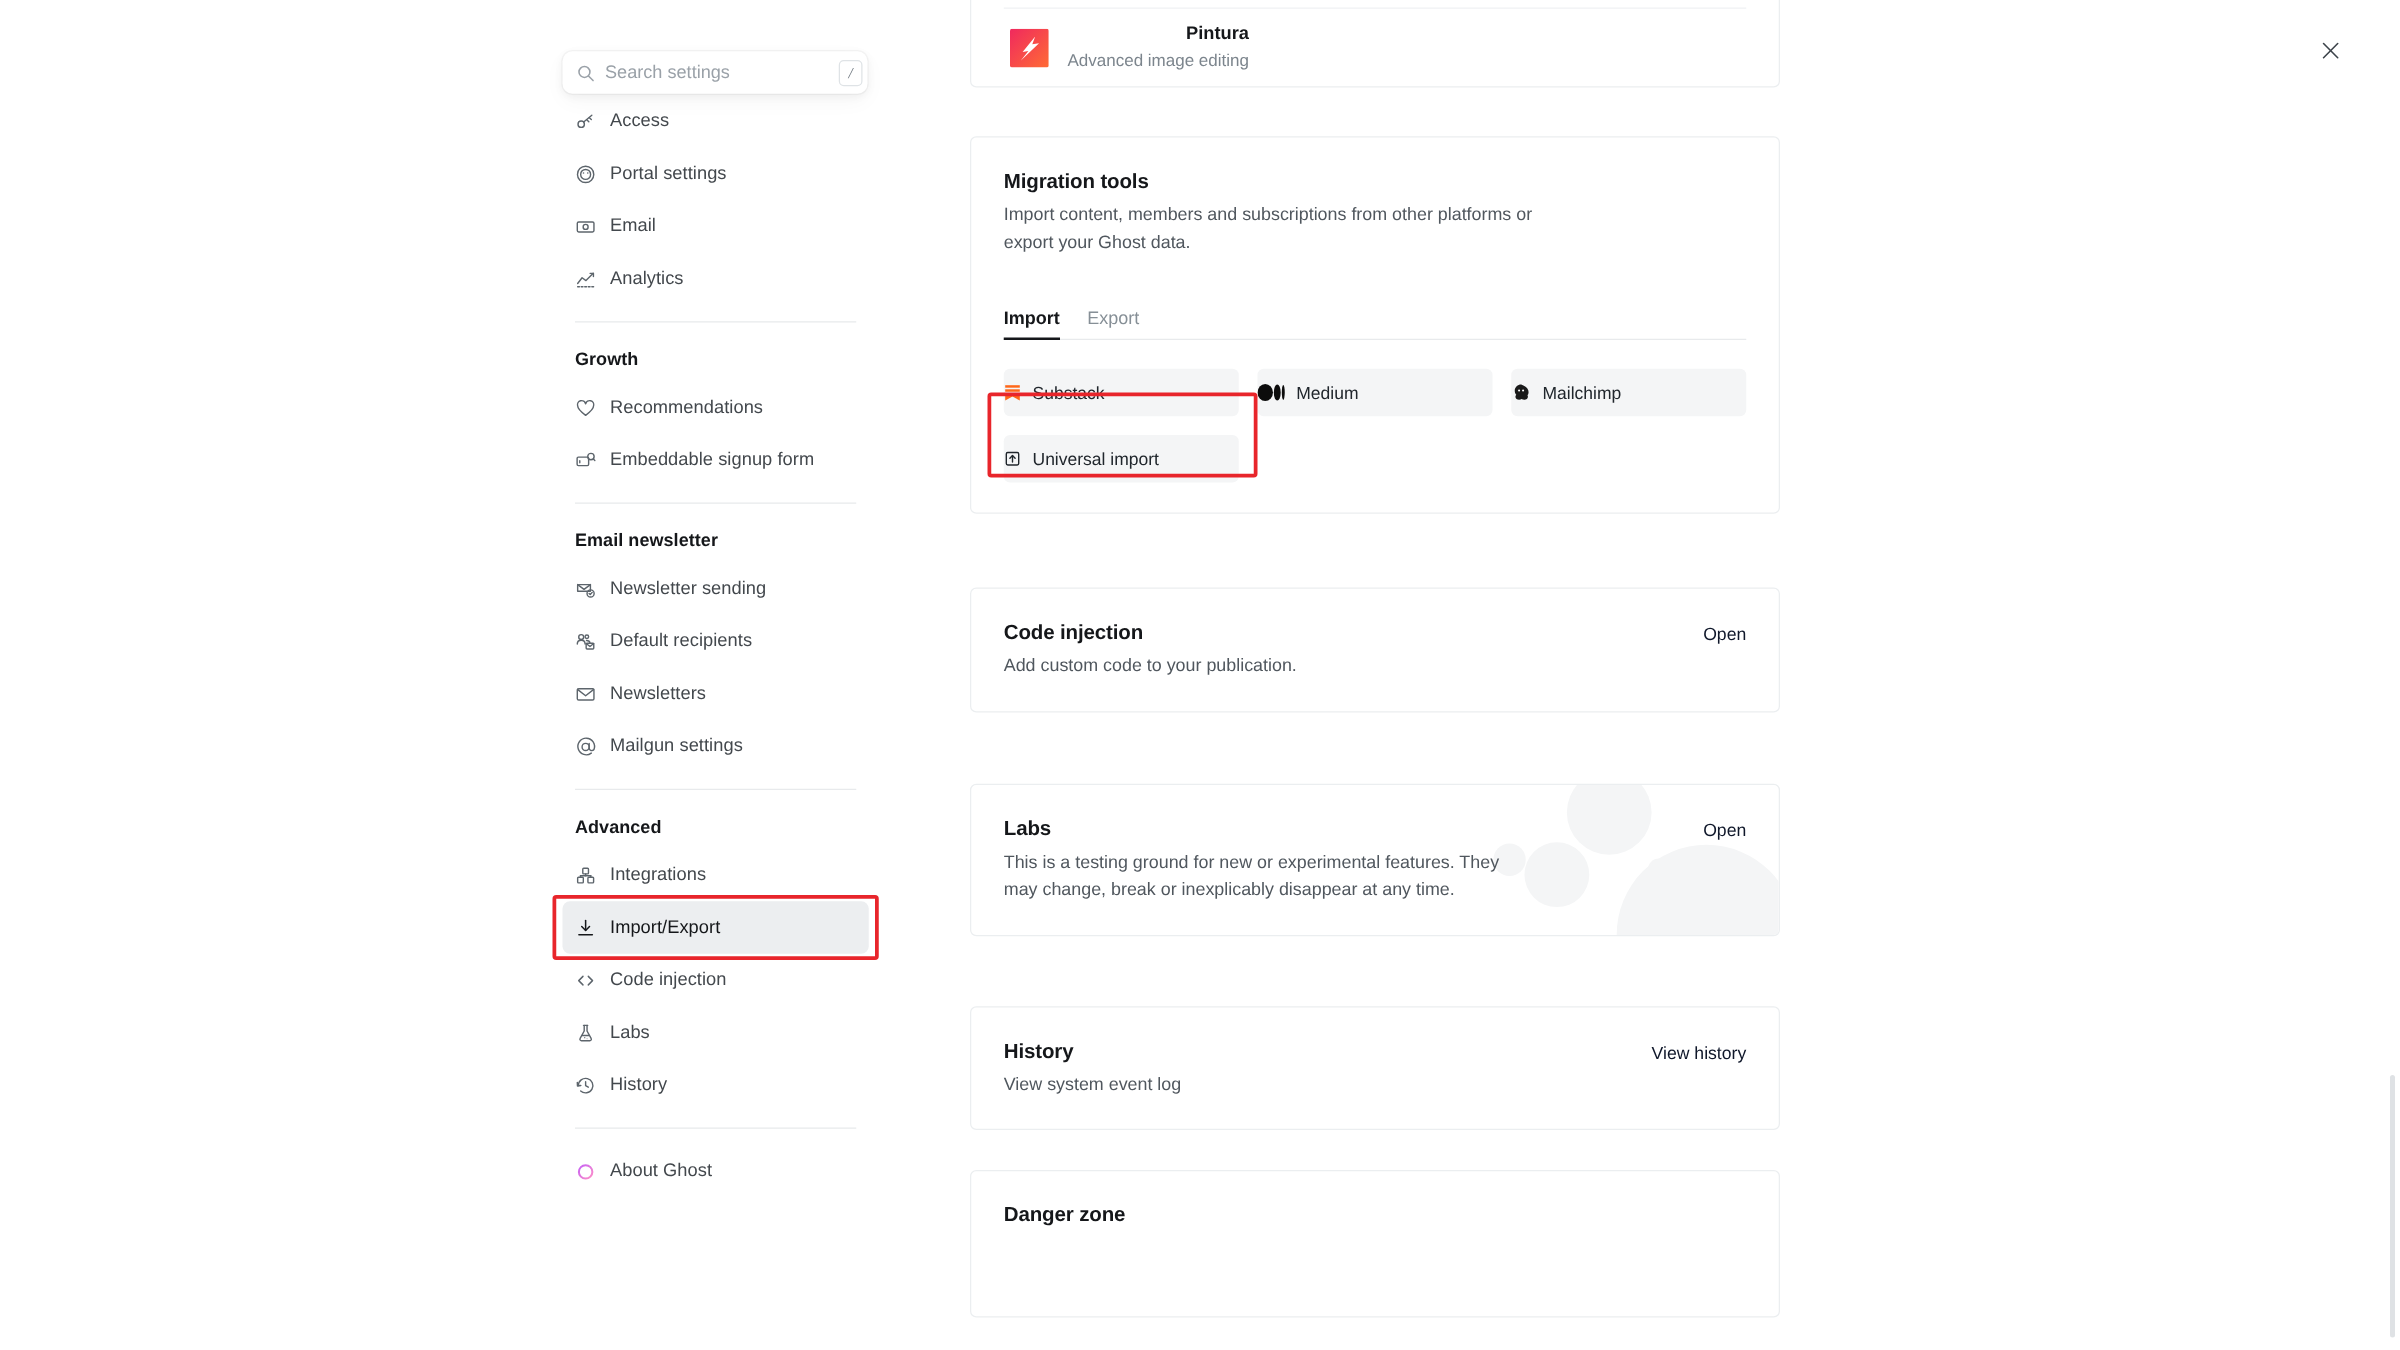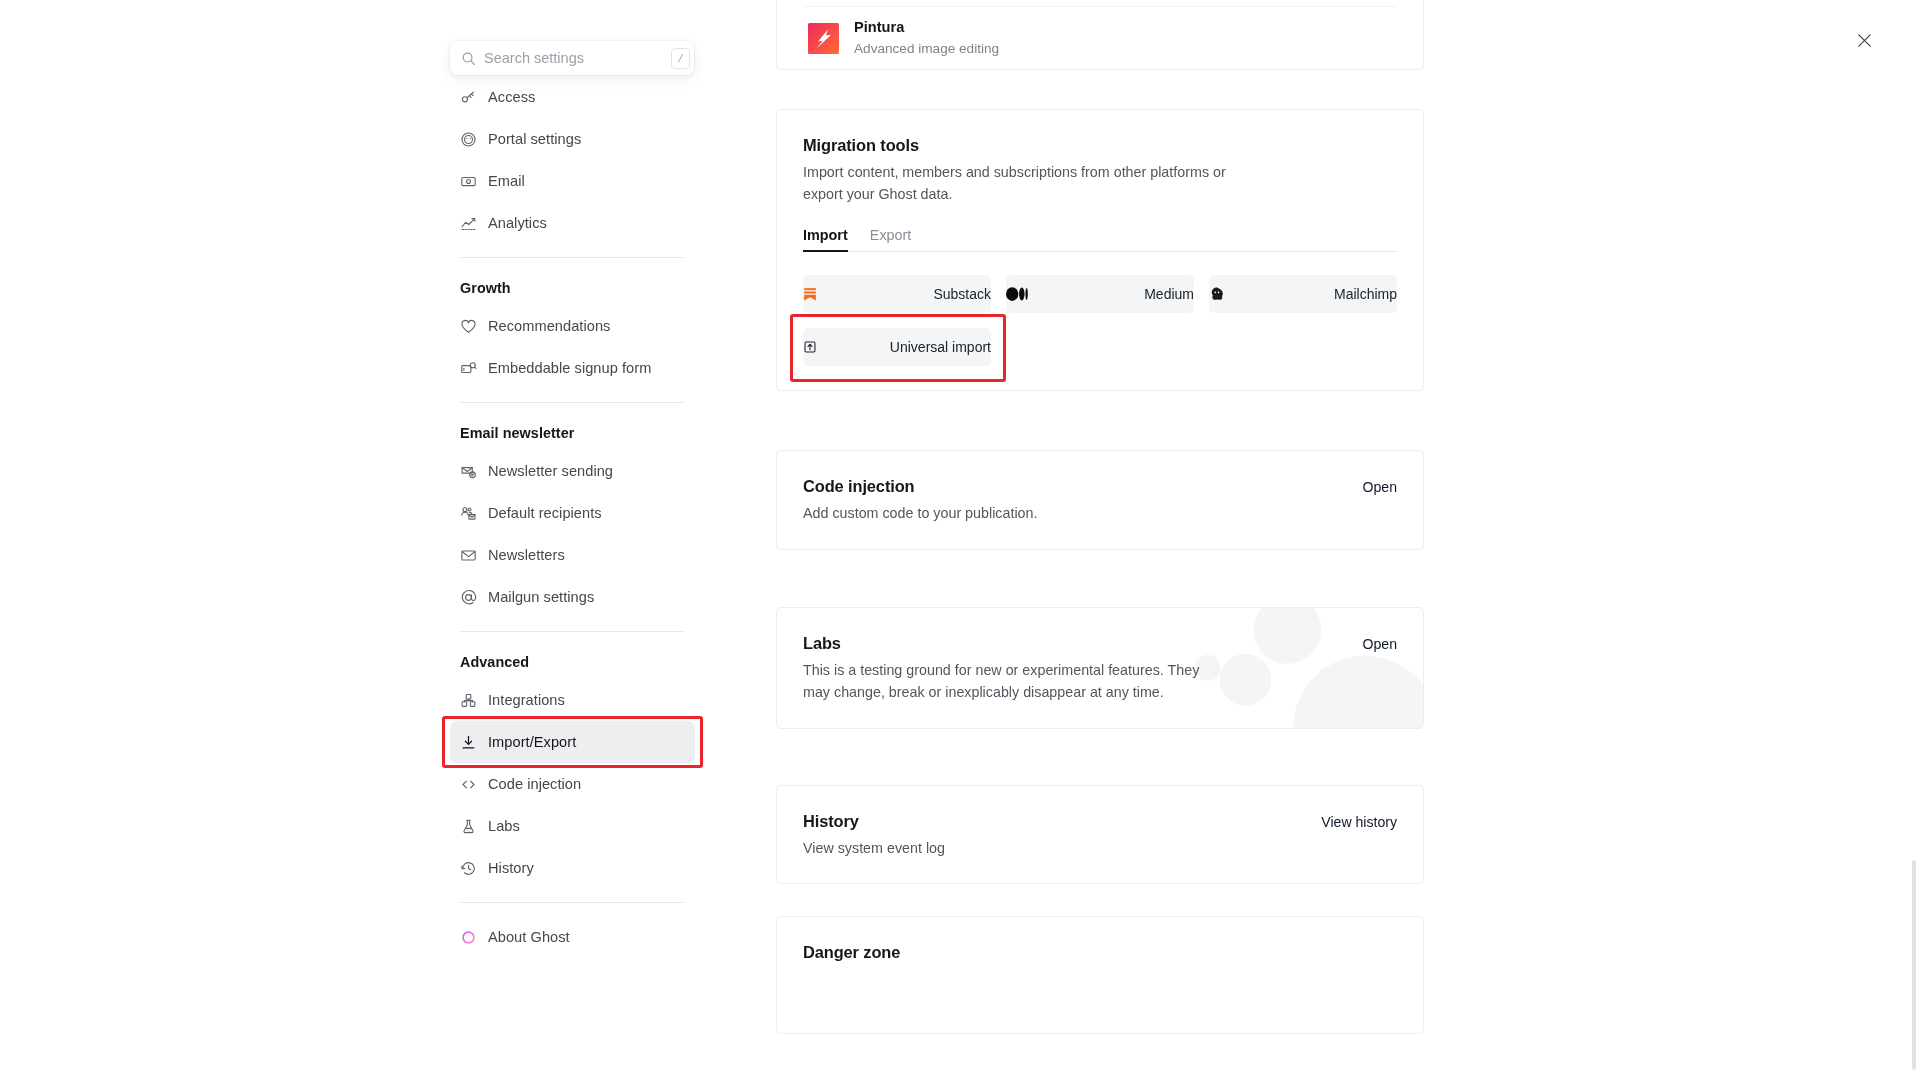--- a/index.html
+++ b/index.html
@@ -91,47 +91,48 @@
   .card {
     background:#fff;
     border:1px solid #ebeef0;
     border-radius:5px;
     position:relative;
     overflow:hidden;
   }
 
   
   .card-int { margin-top:-58px; padding:0 26px; }
-  .int-row { display:flex; align-items:center; height:63px; border-top:1px solid #eff1f3; }
+  .int-row { display:flex; align-items:center; height:63px; border-top:1px solid #eff1f3;text-align:right; }
   .int-row:first-child { border-top:0; }
   .int-ico { flex:0 0 40px; height:40px; display:flex; align-items:center; justify-content:center; margin-right:11px; }
   .int-name { font-size:14.6px; color:#15171a; font-weight:600; line-height:1.35; }
   .int-desc { font-size:13.6px; color:#7c858d; line-height:1.35; margin-top:2px; }
 
   .card-body { padding:26px 26px 24px 26px; }
   .card-title { font-size:16.4px; font-weight:bold; color:#15171a; letter-spacing:-0.1px; }
   .card-desc { font-size:14.3px; color:#50575e; line-height:1.52; margin-top:7px; }
 
   .tabs { display:flex; gap:22px; margin-top:22px; border-bottom:1px solid #e8eaec; }
   .tab {
     font-size:14.4px; color:#868f96; padding-bottom:8px;
     position:relative;
+    margin-top:20px;
   }
   .tab.active { color:#15171a; font-weight:bold; }
   .tab.active::after {
     content:""; position:absolute; left:0; right:0; bottom:-1px;
     height:2px; background:#15171a;
   }
 
   .imp-grid { display:flex; flex-wrap:wrap; gap:15px; margin-top:23px; }
   .imp-btn {
     width:188px; height:38px;
     background:#f4f5f6;
     border-radius:5px;
-    display:flex; align-items:center; justify-content:space-between;
+    display:flex; align-items:center; justify-content:flex-start;
     gap:9px;
     font-size:14px; color:#20262c;
   }
   .imp-btn .g { display:flex; align-items:center; }
 
   .row-card { display:flex; align-items:flex-start; justify-content:space-between; }
   .open-link { font-size:14.1px; color:#0f172a; white-space:nowrap; padding-top:2px; }
 
   .labs-deco { position:absolute; inset:0; pointer-events:none; }
 

